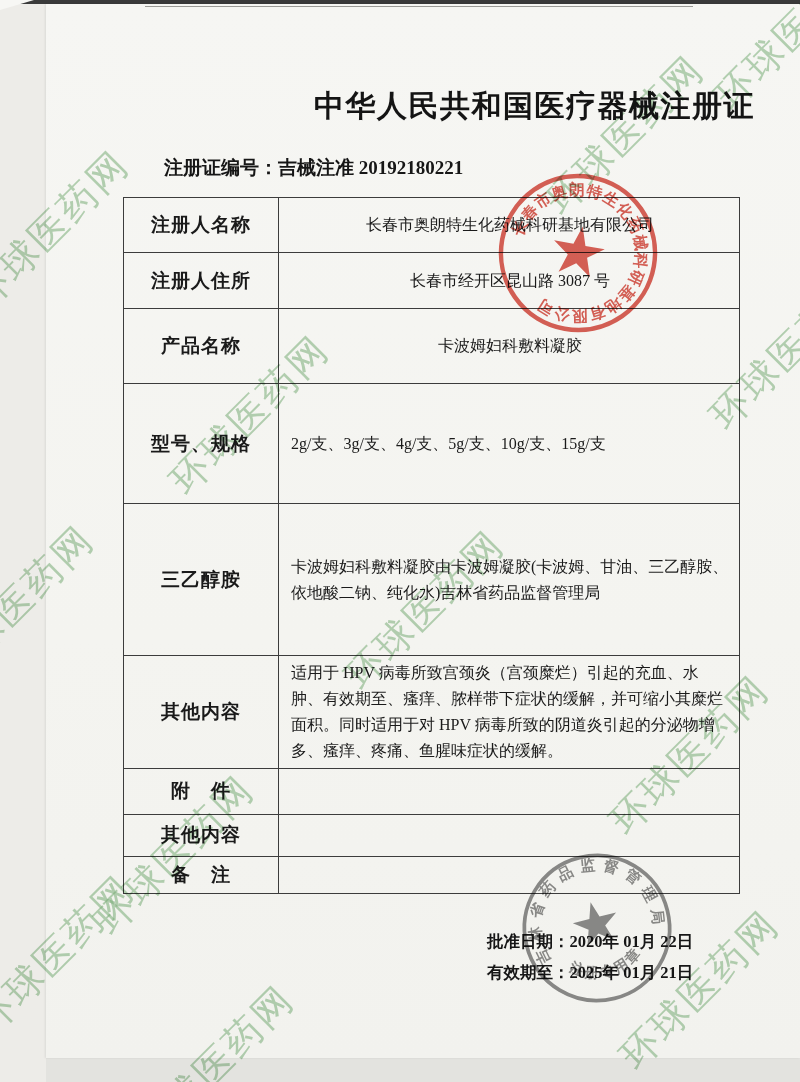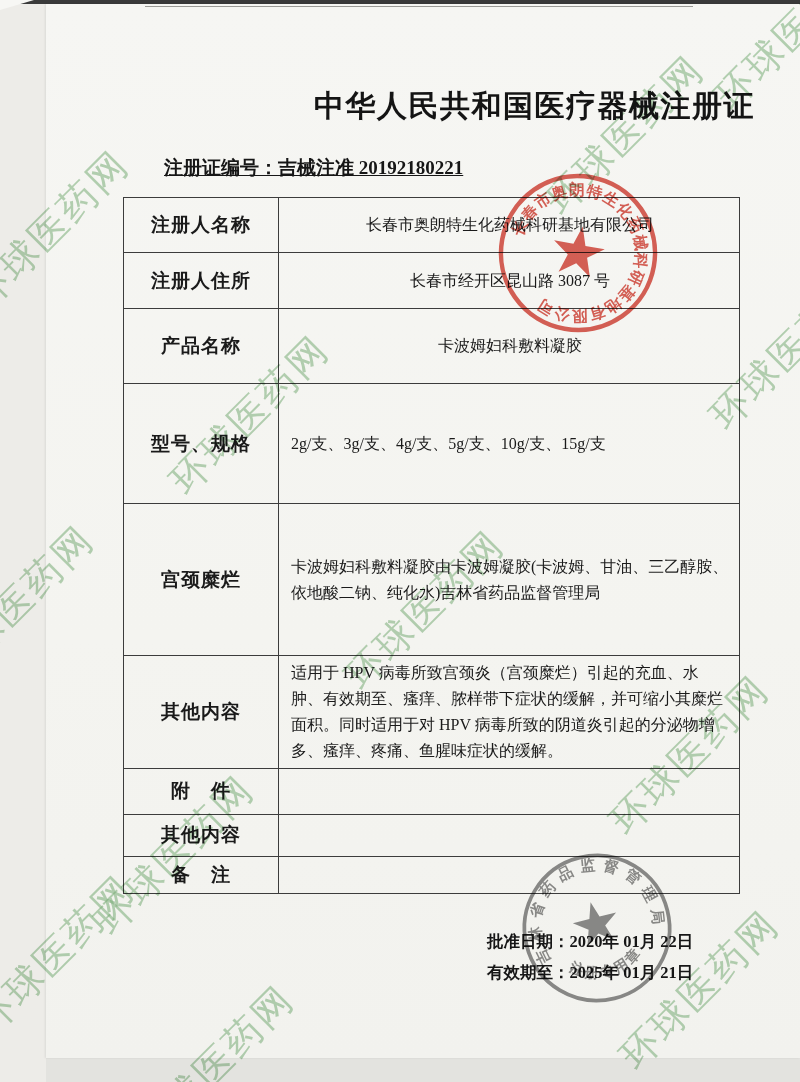--- a/index.html
+++ b/index.html
@@ -15,21 +15,21 @@
            box-shadow:-1px 0 2px rgba(0,0,0,0.08); }
   .top-edge { position:absolute; left:0; top:0; width:800px; height:4px; background:#3a3a3a; }
   .corner-fold { position:absolute; left:0; top:0; width:0; height:0;
                  border-top:10px solid #f7f7f4; border-right:34px solid transparent; z-index:3; }
   .scan-line { position:absolute; left:145px; top:6px; width:548px; height:1px; background:#9a9a96; }
 
   
   .title { position:absolute; left:139px; top:86px; width:616px; text-align:right;
            font-size:30px; font-weight:bold; color:#141414; letter-spacing:1.5px; }
   .cert-line { position:absolute; left:164px; top:155px; font-size:19px; font-weight:bold; color:#161616; }
-  .cert-line span { font-weight:bold;text-decoration:underline; }
+  .cert-line span { font-weight:bold; }
 
   
   table.reg { position:absolute; left:123px; top:197px; width:616px; border-collapse:collapse; table-layout:fixed; }
   table.reg td { border:1.5px solid #3c3c3c; vertical-align:middle; color:#1a1a1a; }
   td.lbl { width:155px; text-align:center; font-weight:bold; font-size:19px; letter-spacing:1px; }
   td.val { width:461px; font-size:16px; line-height:1.62; padding:4px 10px 4px 12px; }
   td.val.center { text-align:center; }
   tr.r0 td{height:55px} tr.r1 td{height:56px} tr.r2 td{height:54px} tr.r3 td{height:75px}
   tr.r4 td{height:120px} tr.r5 td{height:152px} tr.r6 td{height:103px}
   tr.r7 td{height:46px} tr.r8 td{height:42px} tr.r9 td{height:37px}
@@ -78,21 +78,21 @@
       </tr>
       <tr class="r3">
         <td class="lbl">产品名称</td>
         <td class="val center">卡波姆妇科敷料凝胶</td>
       </tr>
       <tr class="r4">
         <td class="lbl">型号、规格</td>
         <td class="val">2g/支、3g/支、4g/支、5g/支、10g/支、15g/支</td>
       </tr>
       <tr class="r5">
-        <td class="lbl">宫颈糜烂</td>
+        <td class="lbl">三乙醇胺</td>
         <td class="val">卡波姆妇科敷料凝胶由卡波姆凝胶(卡波姆、甘油、三乙醇胺、依地酸二钠、纯化水)吉林省药品监督管理局</td>
       </tr>
       <tr class="r6">
         <td class="lbl">其他内容</td>
         <td class="val">适用于 HPV 病毒所致宫颈炎（宫颈糜烂）引起的充血、水肿、有效期至、瘙痒、脓样带下症状的缓解，并可缩小其糜烂面积。同时适用于对 HPV 病毒所致的阴道炎引起的分泌物增多、瘙痒、疼痛、鱼腥味症状的缓解。</td>
       </tr>
       <tr class="r7">
         <td class="lbl">附　件</td>
         <td class="val"></td>
       </tr>

